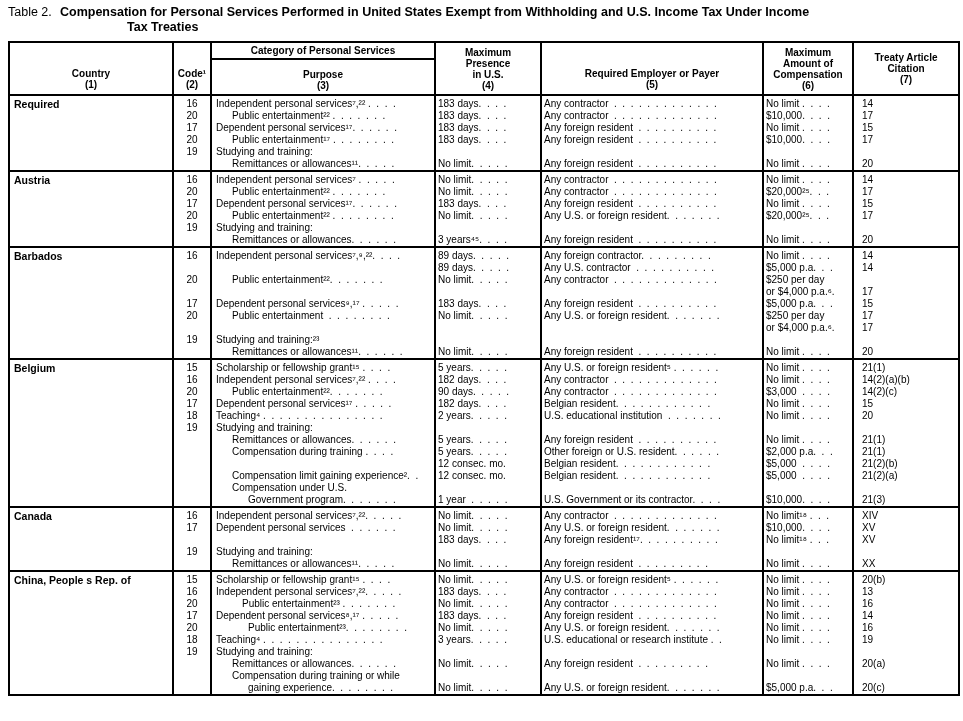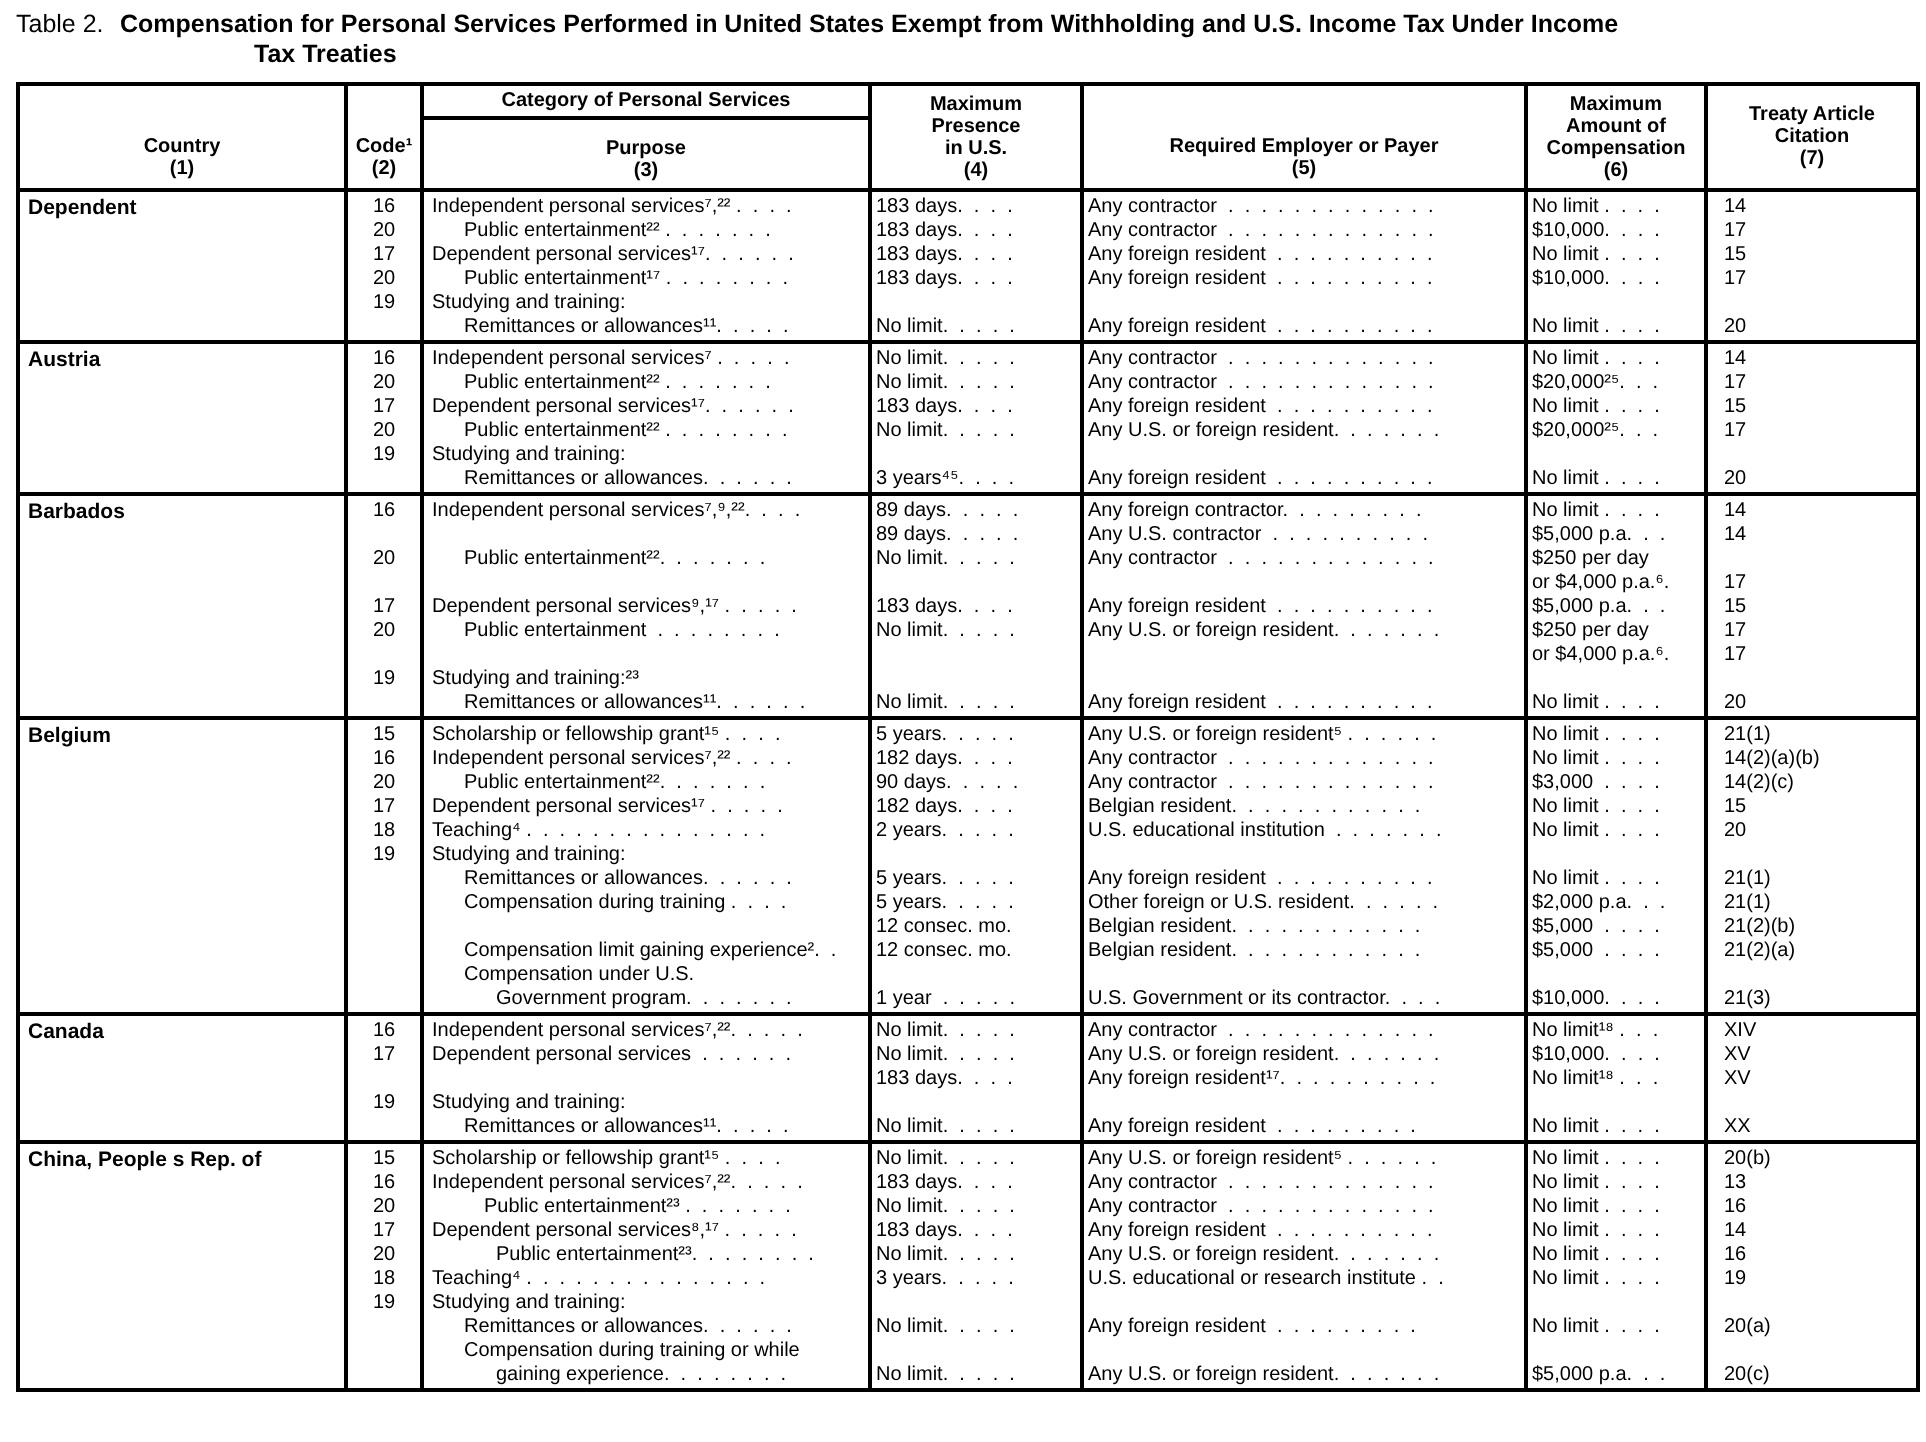--- a/index.html
+++ b/index.html
@@ -80,21 +80,21 @@
           </th>
         <th>
             <div class="h-middle">Treaty Article
 Citation
 (7)</div>
           </th>
       </tr>
     </thead>
   <tbody class="country-block">
         <tr>
-          <td class="col-country" rowspan="6">Dependent</td>
+          <td class="col-country" rowspan="6">Required</td>
           <td class="col-code">16</td>
           <td class="col-purpose">Independent personal services⁷,²² .  .  .  .</td>
           <td class="col-presence">183 days.  .  .  .</td>
           <td class="col-employer">Any contractor  .  .  .  .  .  .  .  .  .  .  .  .  .</td>
           <td class="col-comp">No limit .  .  .  .</td>
           <td class="col-cite">14</td>
         </tr>
         <tr>
           <td class="col-code">20</td>
           <td class="col-purpose" style="padding-left: 20px;">Public entertainment²² .  .  .  .  .  .  .</td>

